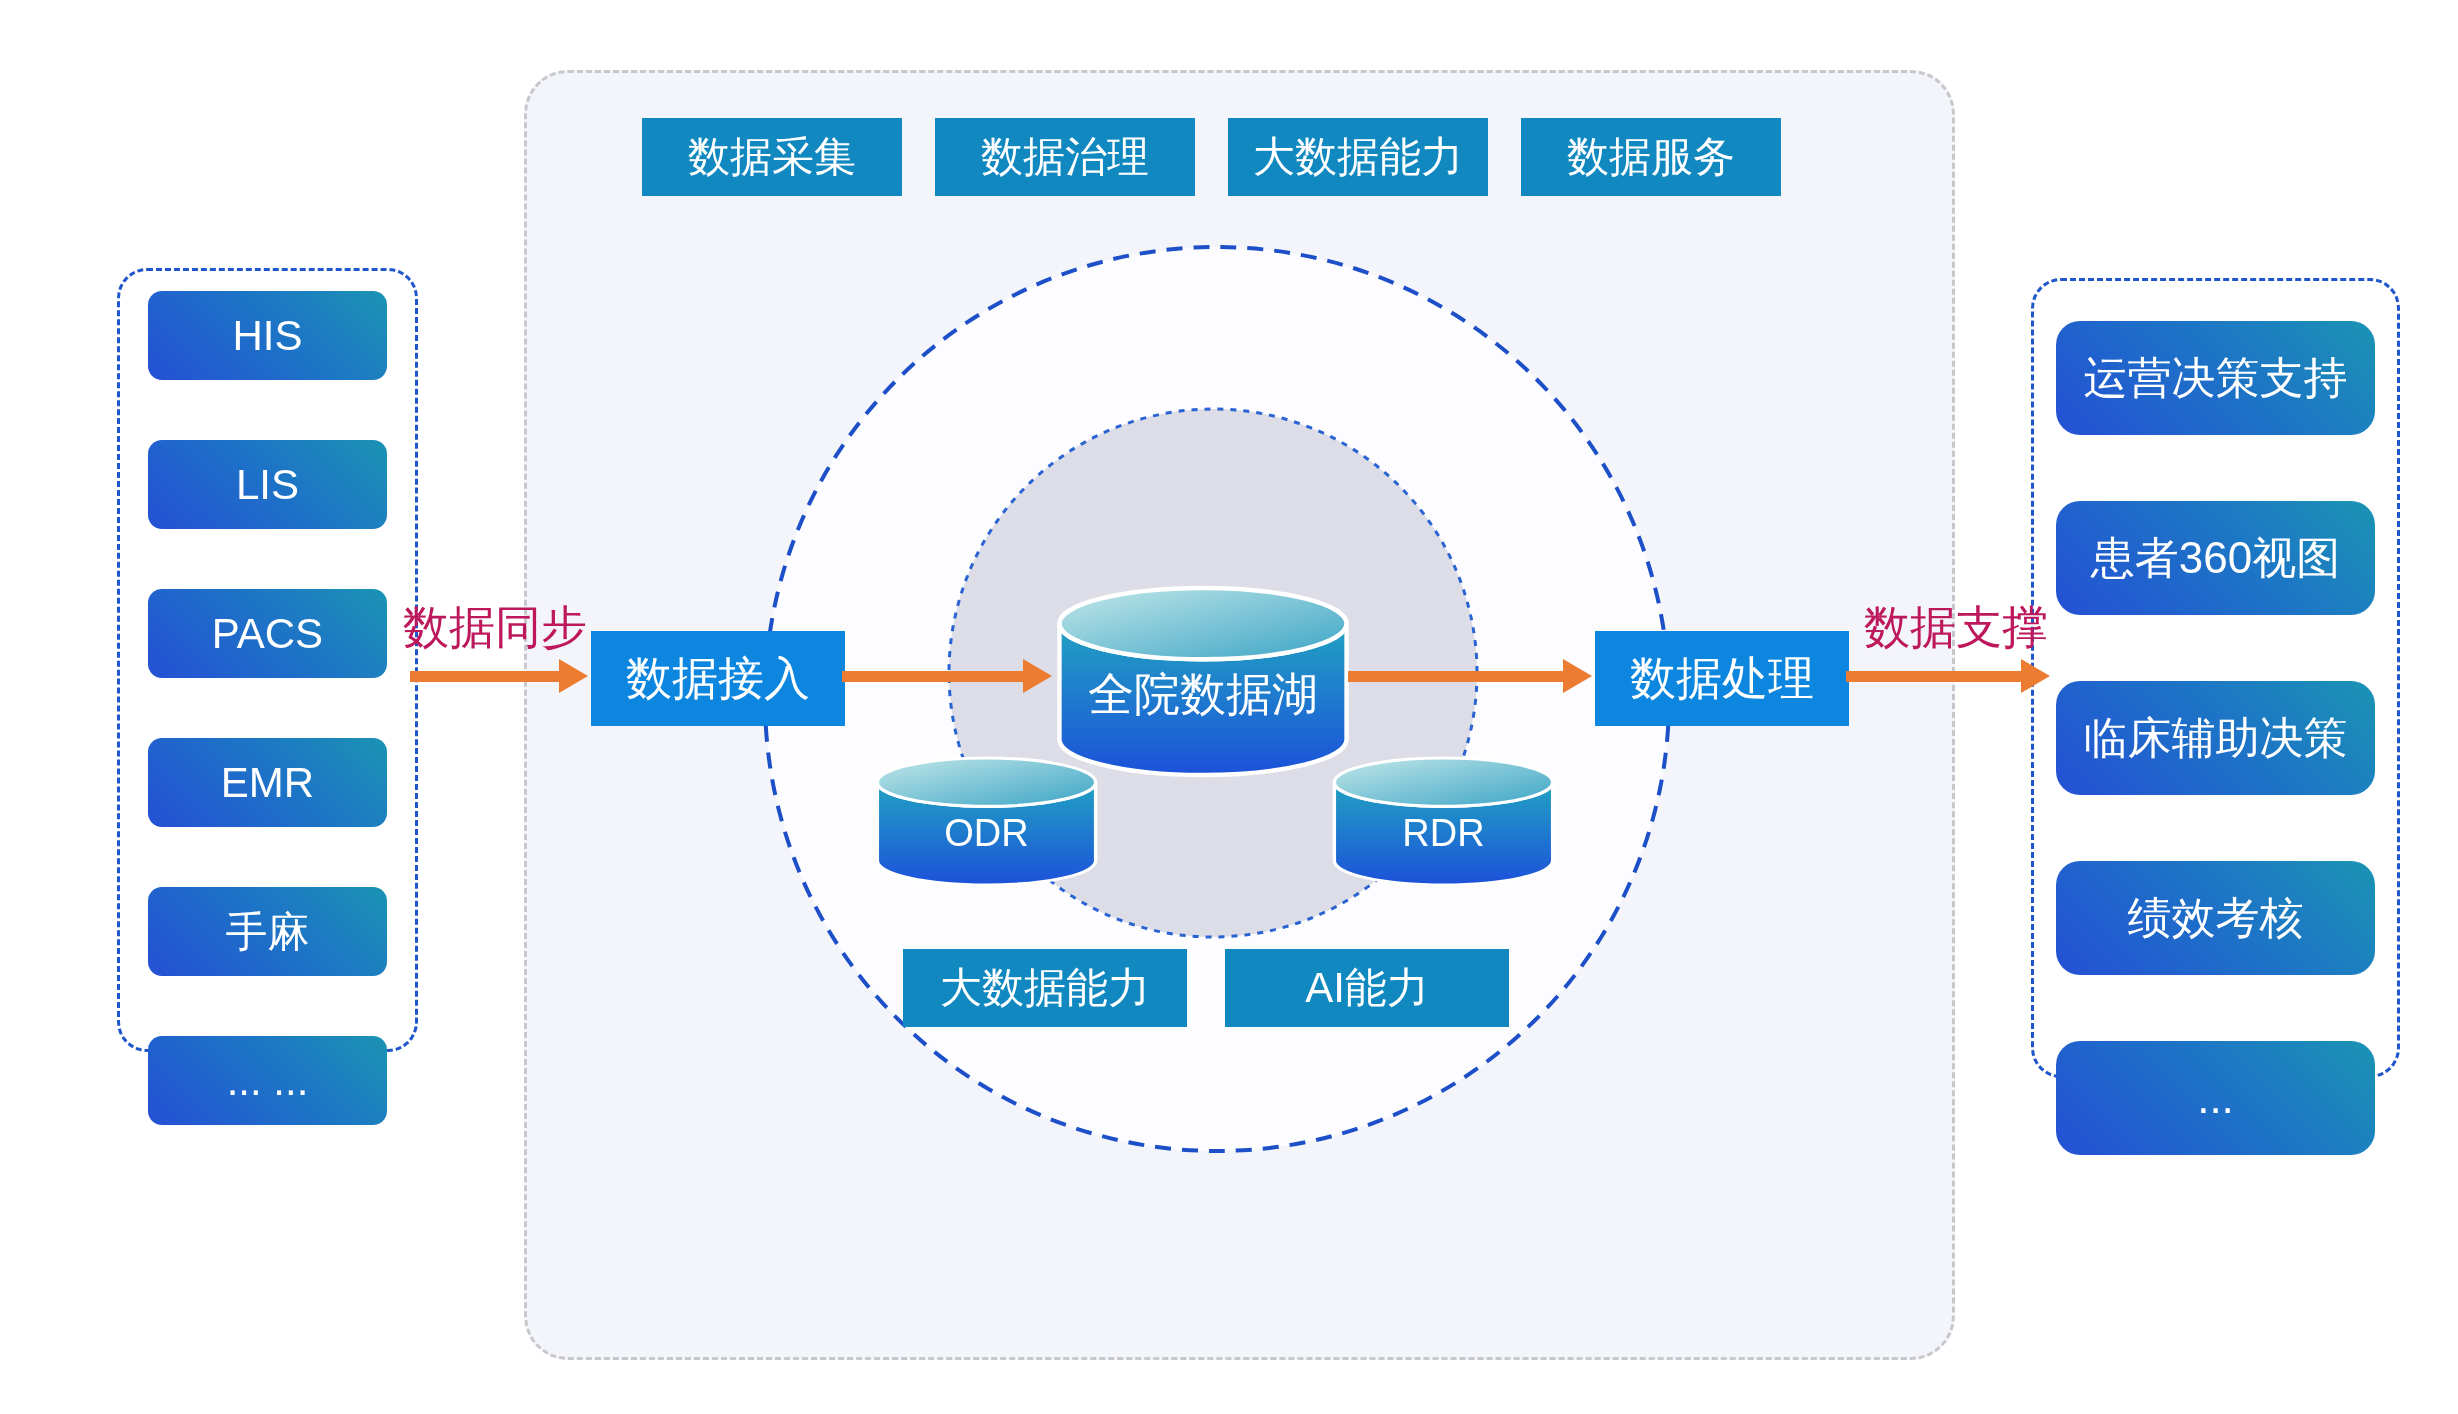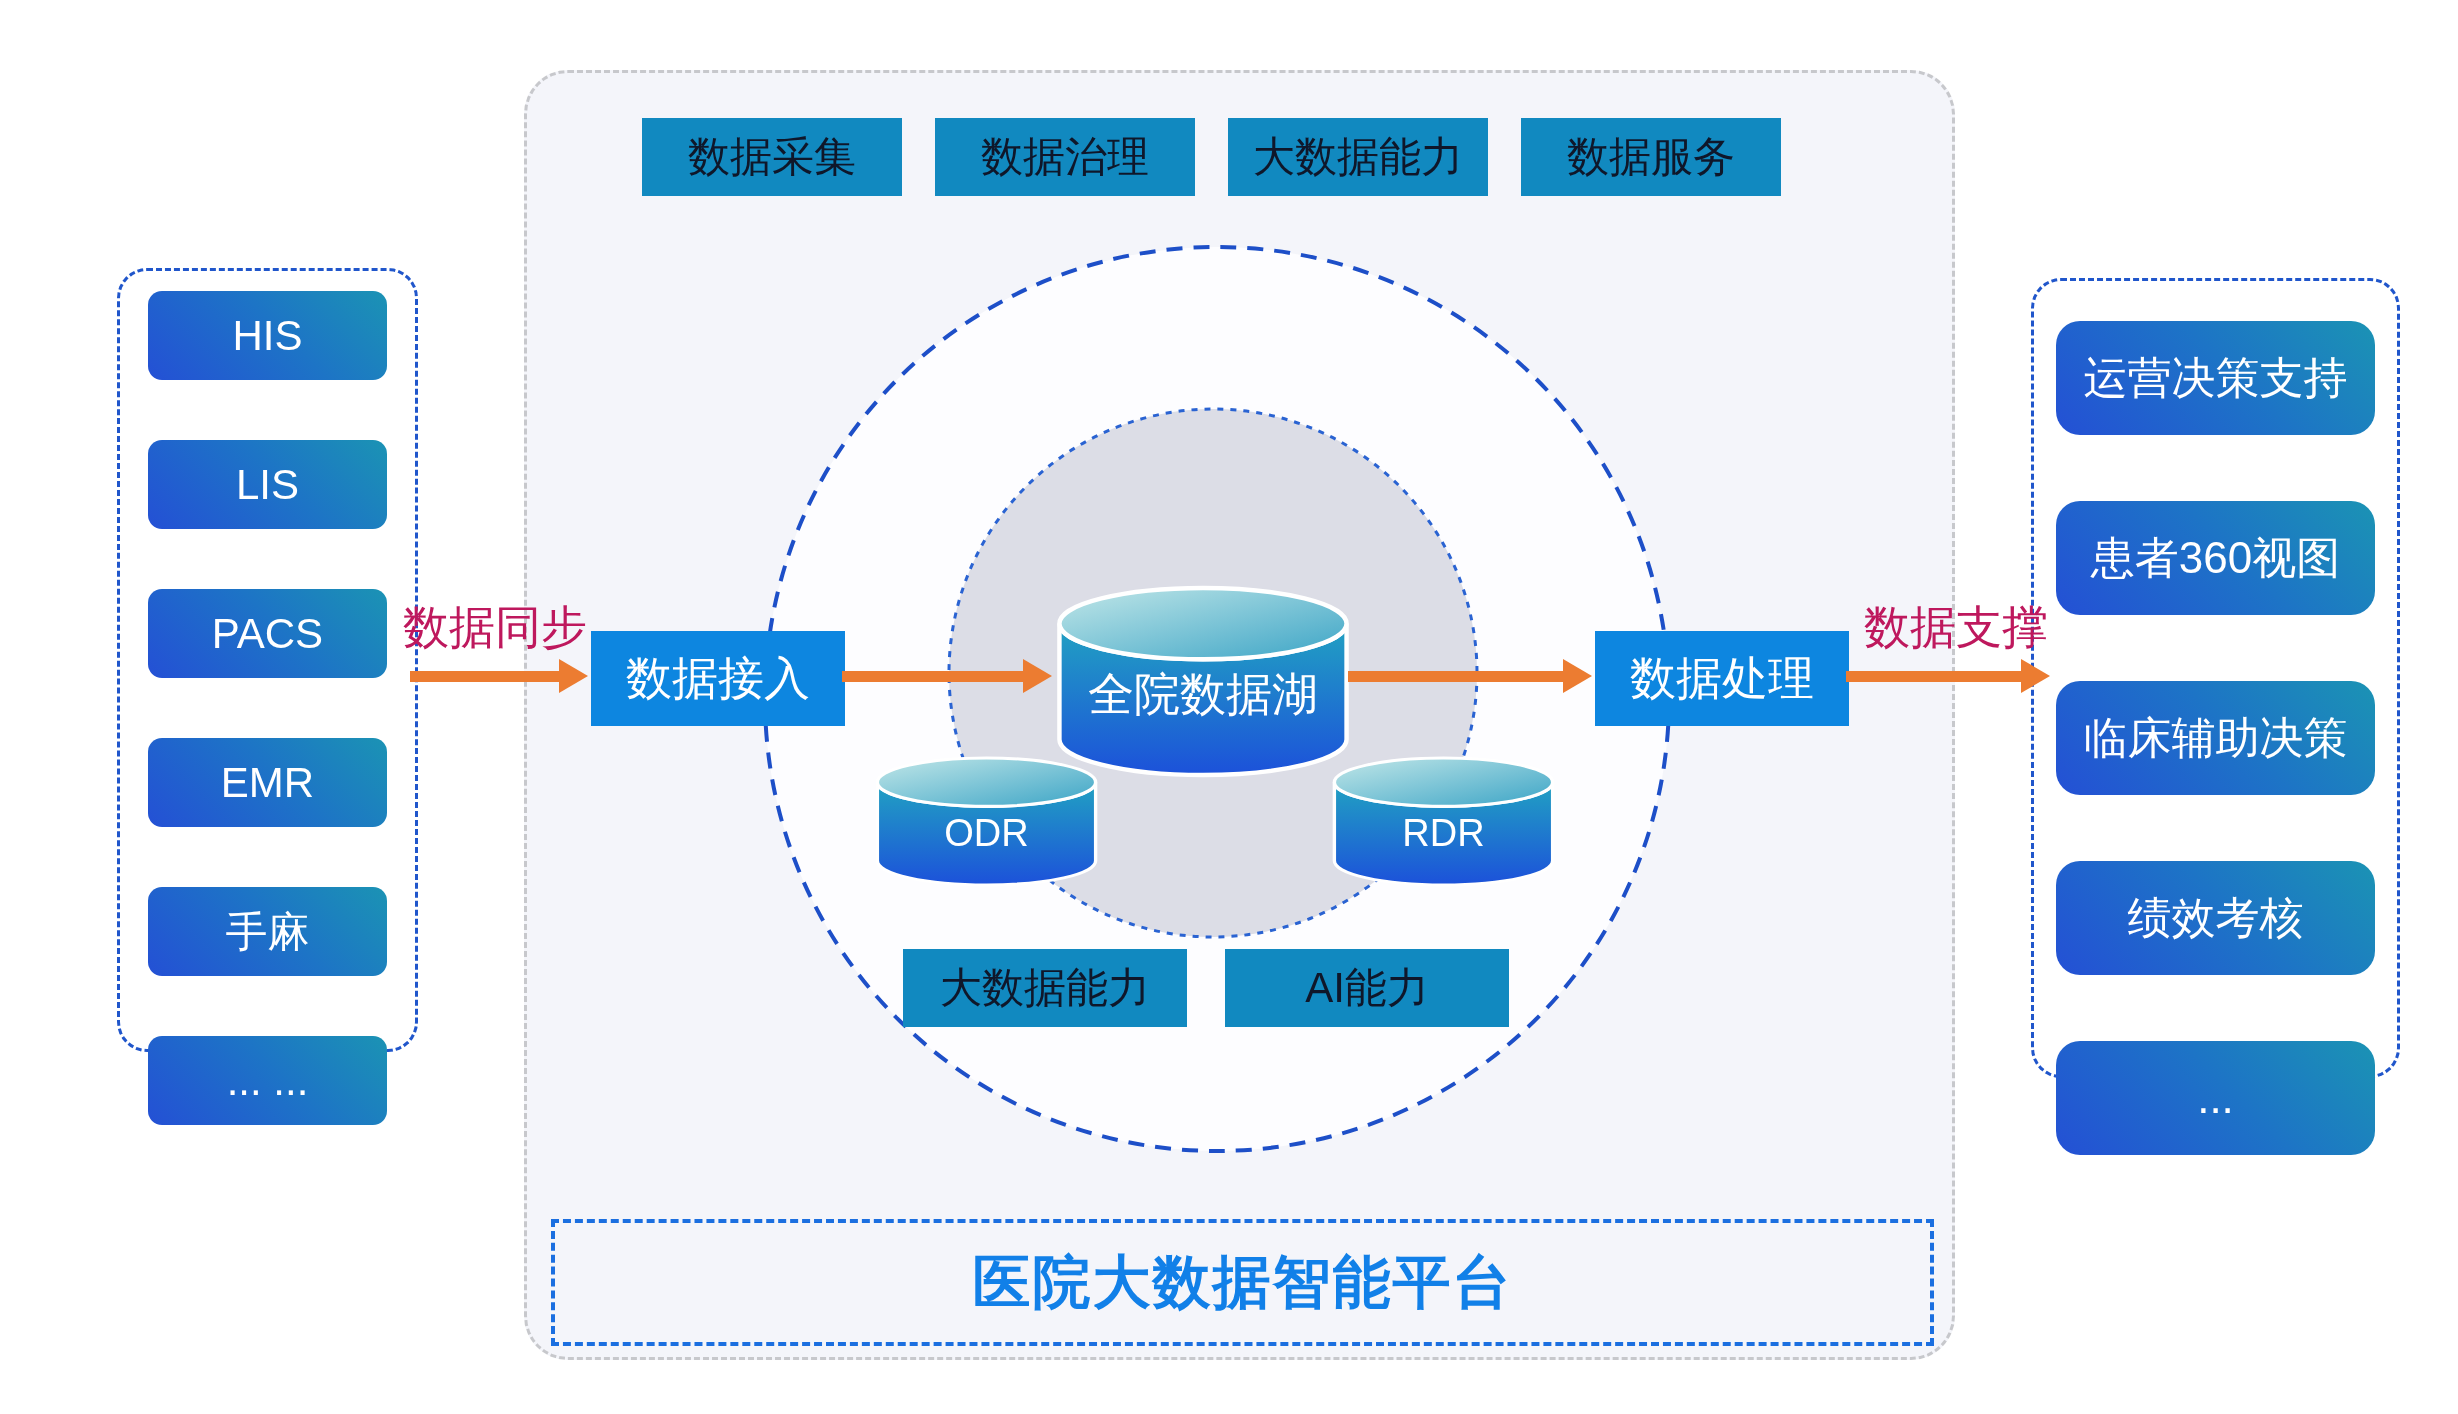--- a/index.html
+++ b/index.html
@@ -24,21 +24,21 @@
   .panel-left .grad-btn{height:89px;border-radius:14px;font-size:42px;}
   .panel-right .grad-btn{height:114px;border-radius:24px;font-size:44px;margin-top:22px;}
 
   
   .container{
     position:absolute;left:524px;top:70px;width:1431px;height:1290px;
     background:#f4f5fa;border:3px dashed #c7c8cc;border-radius:44px;box-sizing:border-box;
   }
 
   .solid-btn{
-    position:absolute;background:#1189c0;color:#0f172a;
+    position:absolute;background:#1189c0;color:#ffffff;
     display:flex;align-items:center;justify-content:center;font-size:42px;
   }
   .top-btn{top:45px;width:260px;height:78px;}
   .cap-btn{top:876px;width:284px;height:78px;}
 
   .node-btn{
     position:absolute;top:558px;width:254px;height:95px;background:#0d86e0;color:#fff;
     display:flex;align-items:center;justify-content:center;font-size:46px;
   }
 
@@ -147,23 +147,20 @@
       </svg>
       <div class="cyl-label">RDR</div>
     </div>
 
     <div class="node-btn" style="left:64px;">数据接入</div>
     <div class="node-btn" style="left:1068px;">数据处理</div>
 
     <div class="solid-btn cap-btn" style="left:376px;">大数据能力</div>
     <div class="solid-btn cap-btn" style="left:698px;">AI能力</div>
 
-    <div class="title-box">
-      <div class="title-text">医院大数据智能平台</div>
-    </div>
   </div>
 
   <div class="arrow" style="left:410px;top:659px;width:178px;">
     <div class="shaft"></div>
     <div class="head"></div>
   </div>
   <div class="arrow" style="left:842px;top:659px;width:210px;">
     <div class="shaft"></div>
     <div class="head"></div>
   </div>

